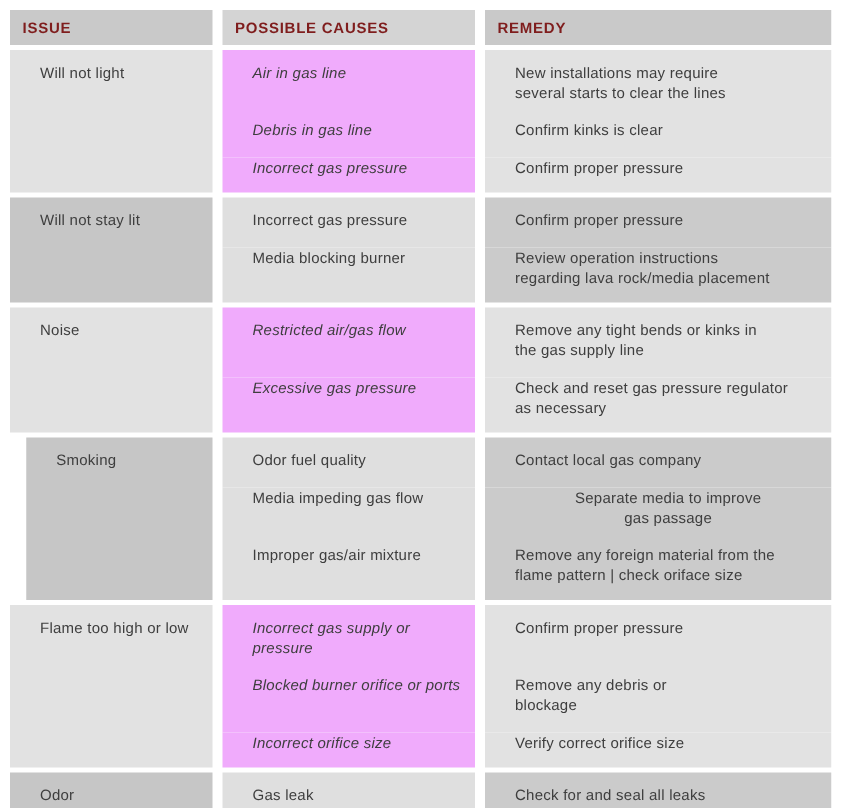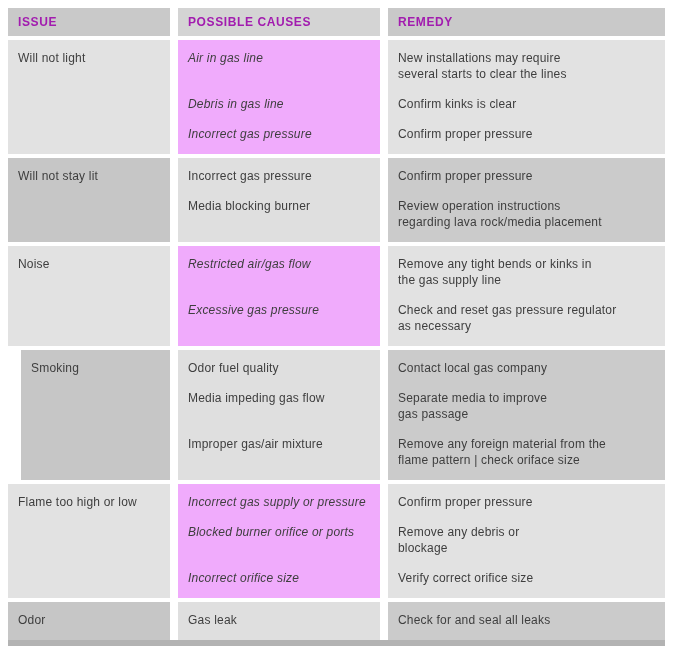--- a/index.html
+++ b/index.html
@@ -14,31 +14,31 @@
   }
   .grid-row {
     display: grid;
     grid-template-columns: 162px 202px 277px;
     column-gap: 8px;
     margin-bottom: 4px;
   }
   .hcell {
     font-size: 12px;
     font-weight: bold;
-    color: #a21caf;
+    color: #7f1d1d;
     letter-spacing: 0.6px;
     line-height: 16px;
     padding: 6px 8px 6px 10px;
   }
   .cell {
     font-size: 12px;
     color: #3e3e3e;
     letter-spacing: 0.2px;
     line-height: 16px;
-    padding-left: 10px;
+    padding-left: 24px;
     padding-right: 8px;
   }
   .pair { padding-bottom: 14px; }
   .row-start { padding-top: 10px; }
   .row-end { padding-bottom: 12px; }
   .remedy { white-space: pre-line; }
 
   
   .h-c1, .h-c3 { background: #c9c9c9; }
   .h-c2        { background: #d4d4d4; }
@@ -95,21 +95,21 @@
 the gas supply line</div>
     <div class="cell c3 remedy pair row-end" style="grid-row:2;">Check and reset gas pressure regulator
 as necessary</div>
   </div>
 
   <div class="grid-row row-dark">
     <div class="cell c1 row-start" style="grid-row: 1 / span 3; margin-left: 13px;">Smoking</div>
     <div class="cell c2 pair row-start" style="grid-row:1;">Odor fuel quality</div>
     <div class="cell c3 remedy pair row-start" style="grid-row:1;">Contact local gas company</div>
     <div class="cell c2 pair" style="grid-row:2;">Media impeding gas flow</div>
-    <div class="cell c3 remedy pair" style="grid-row:2;">Separate media to improve
+    <div class="cell c3 remedy pair" style="grid-row:2;text-align:center;">Separate media to improve
 gas passage</div>
     <div class="cell c2 pair row-end" style="grid-row:3;">Improper gas/air mixture</div>
     <div class="cell c3 remedy pair row-end" style="grid-row:3;">Remove any foreign material from the
 flame pattern | check oriface size</div>
   </div>
 
   <div class="grid-row row-light">
     <div class="cell c1 row-start" style="grid-row: 1 / span 3;">Flame too high or low</div>
     <div class="cell c2 pair row-start" style="grid-row:1;">Incorrect gas supply or pressure</div>
     <div class="cell c3 remedy pair row-start" style="grid-row:1;">Confirm proper pressure</div>

